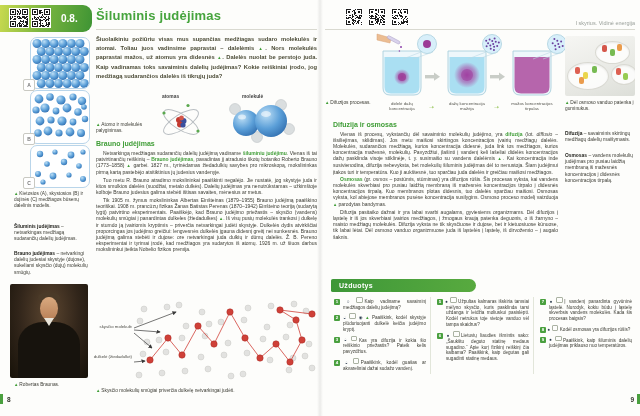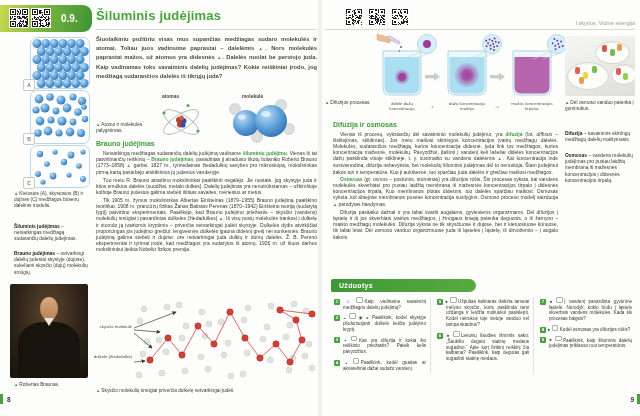--- a/index.html
+++ b/index.html
@@ -390,21 +390,21 @@
           <rect x="9" y="20" width="1" height="1"></rect>
           <rect x="10" y="20" width="1" height="1"></rect>
           <rect x="12" y="20" width="1" height="1"></rect>
           <rect x="13" y="20" width="1" height="1"></rect>
           <rect x="14" y="20" width="1" height="1"></rect>
           <rect x="17" y="20" width="1" height="1"></rect>
           <rect x="18" y="20" width="1" height="1"></rect>
           <rect x="19" y="20" width="1" height="1"></rect>
         </svg>
       </div>
-    <div class="section-number">0.9.</div>
+    <div class="section-number">0.8.</div>
   </div>
 
   <div class="page-title">Šiluminis judėjimas</div>
   <div class="rule" style="left:96px;top:29px;width:221px;"></div>
 
   <div class="intro"><span>Šiuolaikiniu požiūriu visas mus supančias medžiagas sudaro molekulės ir atomai. Toliau juos vadinsime paprastai – dalelėmis </span><span class="tri">▲</span><span>. Nors molekulės paprastai mažos, už atomus yra didesnės </span><span class="tri">▲</span><span>. Dalelės nuolat be perstojo juda. Kaip vadinamas toks savaiminis dalelių judėjimas? Kokie reiškiniai įrodo, jog medžiagą sudarančios dalelės iš tikrųjų juda?</span></div>
 
   <div class="abs fig-label" style="left:162px;top:94px;">atomas</div>
   <div class="abs fig-label" style="left:242px;top:94px;">molekulė</div>
   <div class="fig" style="left:158px;top:101px;width:46px;height:42px;">

